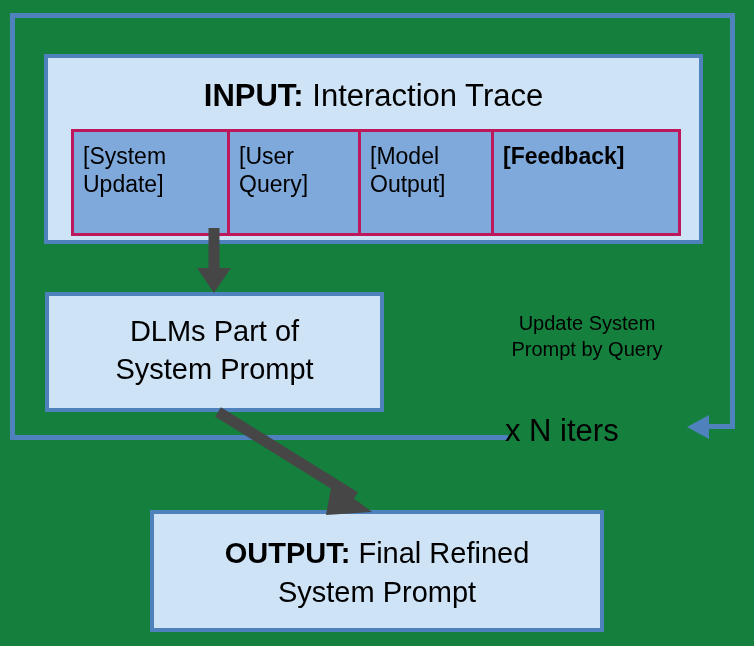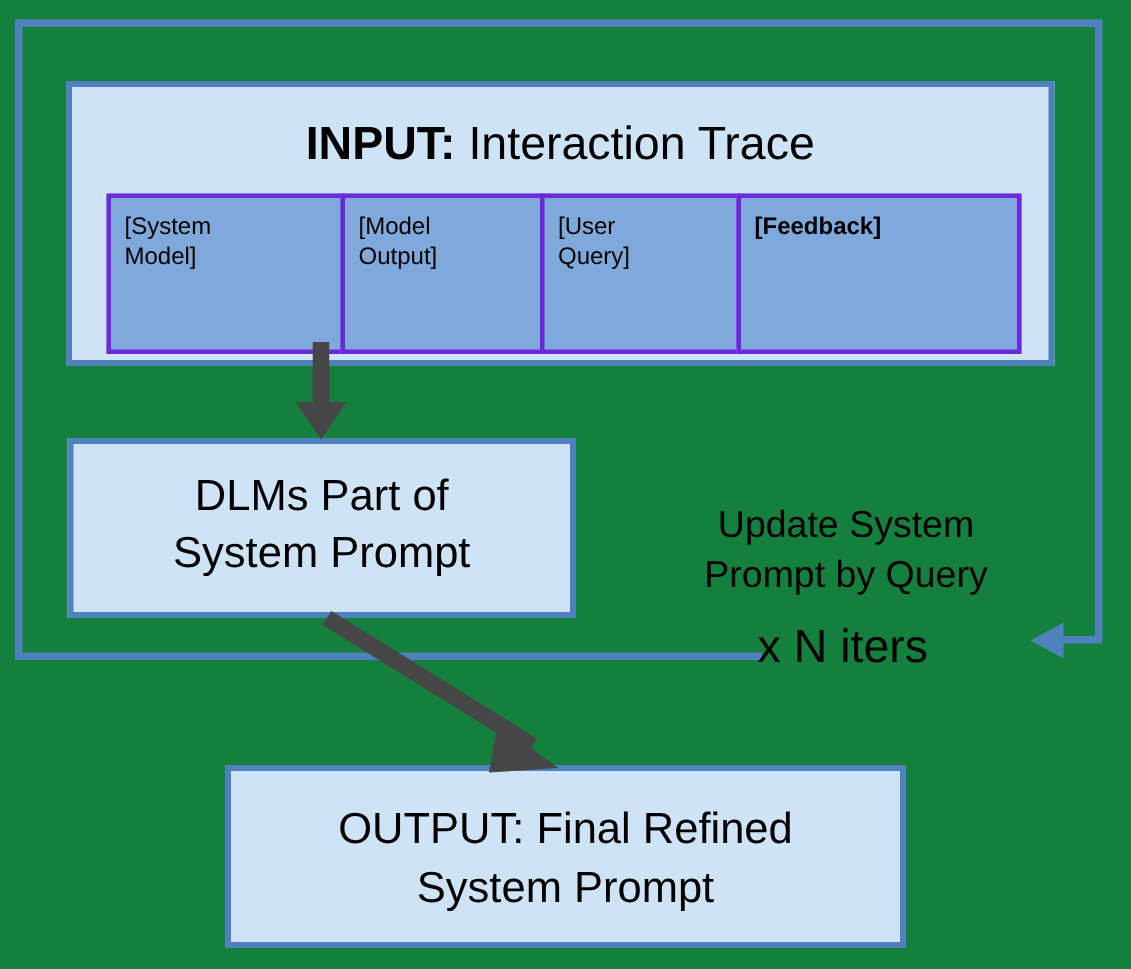--- a/index.html
+++ b/index.html
@@ -87,24 +87,24 @@
   #trace-row {
     position: absolute;
     left: 23px; top: 71px;
     width: 613px; height: 107px;
     display: flex;
     box-sizing: border-box;
   }
   .trace-cell {
     box-sizing: border-box;
     background: #7FA8DB;
-    border: 3px solid #6d28d9;
+    border: 3px solid #be185d;
     margin-right: -3px;
     padding: 10px 9px 16px 9px;
-    font-size: 16px;
+    font-size: 23px;
     color: #000000;
     line-height: 1.22;
     overflow: hidden;
   }
   .trace-cell:last-child { margin-right: 0; font-weight: bold; }
   .c0 { width: 159px; }
   .c1 { width: 134px; }
   .c2 { width: 136px; }
   .c3 { width: 190px; }
 
@@ -128,32 +128,31 @@
   }
   #output-label {
     position: absolute;
     left: 0; top: 20px;
     width: 100%;
     text-align: center;
     font-size: 29px;
     color: #000000;
     line-height: 1.33;
   }
-  #output-label .bold { font-weight: normal; }
+  #output-label .bold { font-weight: bold; }
 
   
   #update-caption {
     position: absolute;
-    left: 404px; top: 310px;
+    left: 427px; top: 310px;
     width: 320px;
     text-align: center;
-    font-size: 25px;
+    font-size: 20px;
     color: #000000;
     line-height: 1.3;
-    margin-top: 24px;
   }
   #iters-caption {
     position: absolute;
     left: 505px; top: 415px;
     font-size: 31px;
     color: #000000;
     line-height: 1.0;
     white-space: nowrap;
   }
 
@@ -178,29 +177,29 @@
   <div class="frame-loop-arrowhead"></div>
 
   <div class="box" id="input-box">
     <div id="input-title">
       <span class="bold">INPUT:</span><span> Interaction Trace</span>
     </div>
 
     <div id="trace-row">
       <div class="trace-cell c0">
         <div>[System</div>
-        <div>Model]</div>
+        <div>Update]</div>
+      </div>
+      <div class="trace-cell c1">
+        <div>[User</div>
+        <div>Query]</div>
       </div>
       <div class="trace-cell c2">
         <div>[Model</div>
         <div>Output]</div>
-      </div>
-      <div class="trace-cell c1">
-        <div>[User</div>
-        <div>Query]</div>
       </div>
       <div class="trace-cell c3">
         <div>[Feedback]</div>
         <div></div>
       </div>
     </div>
   </div>
 
   <div class="box" id="mask-box">
     <div id="mask-label">

